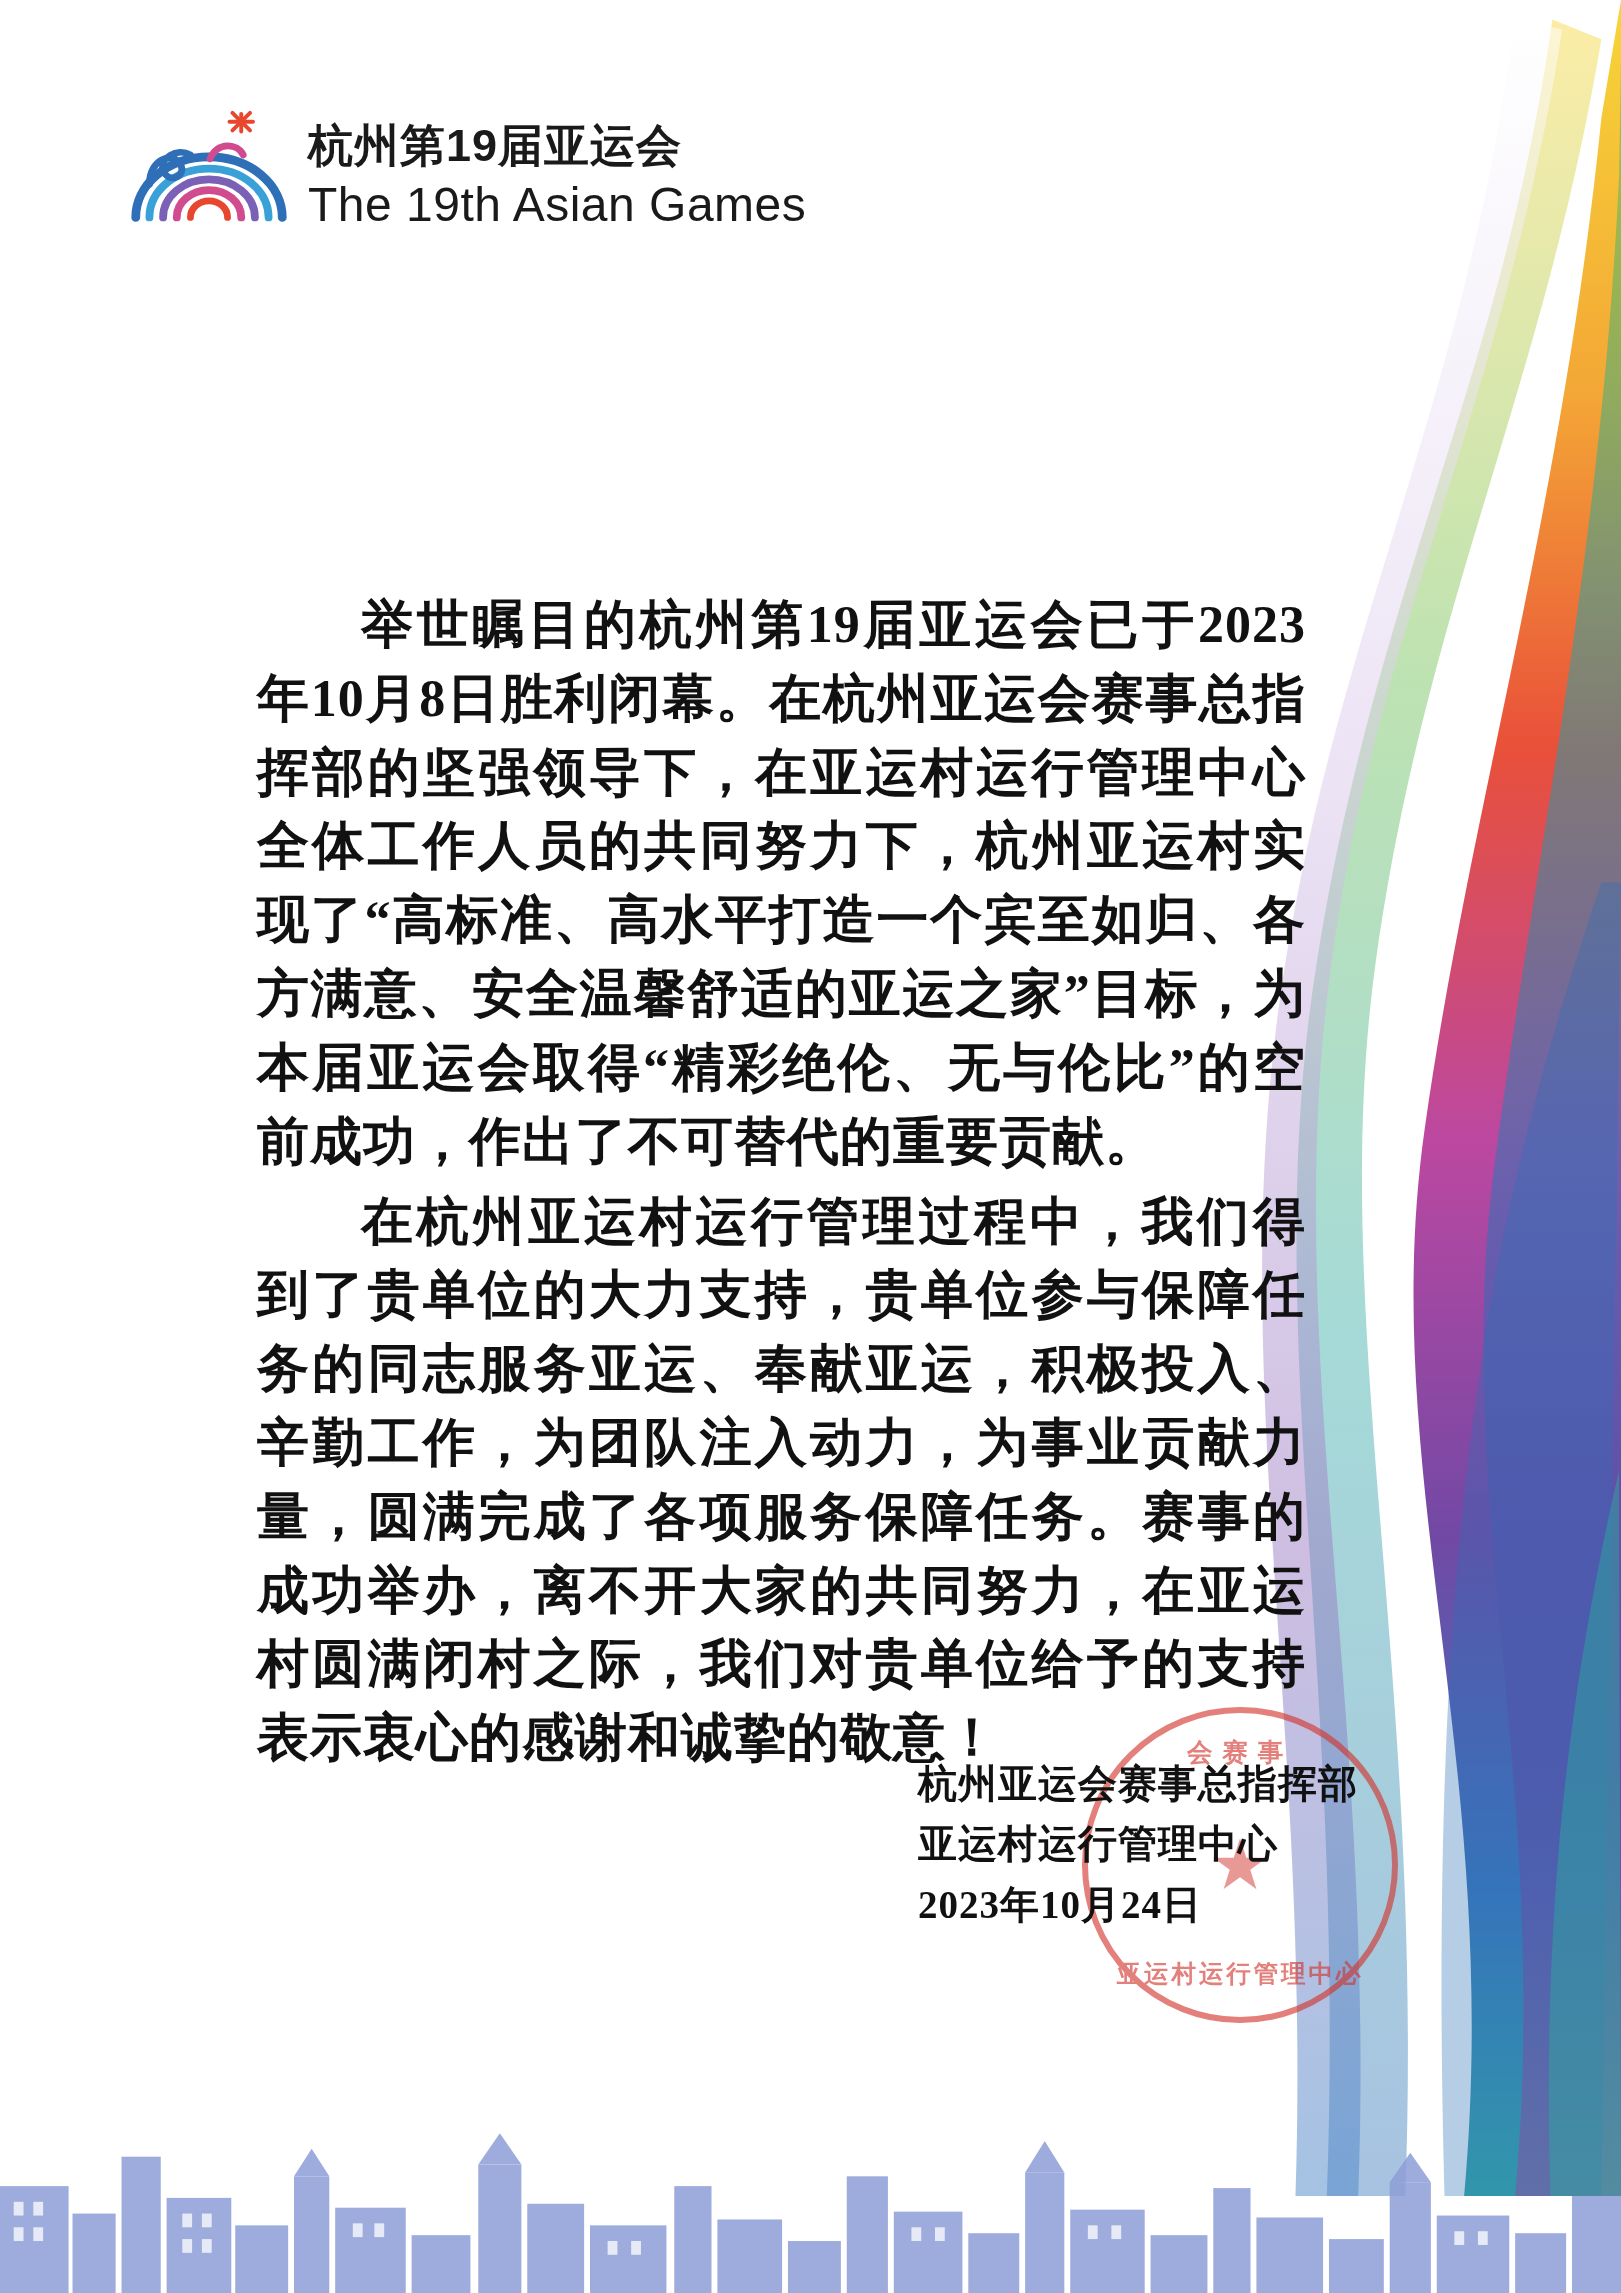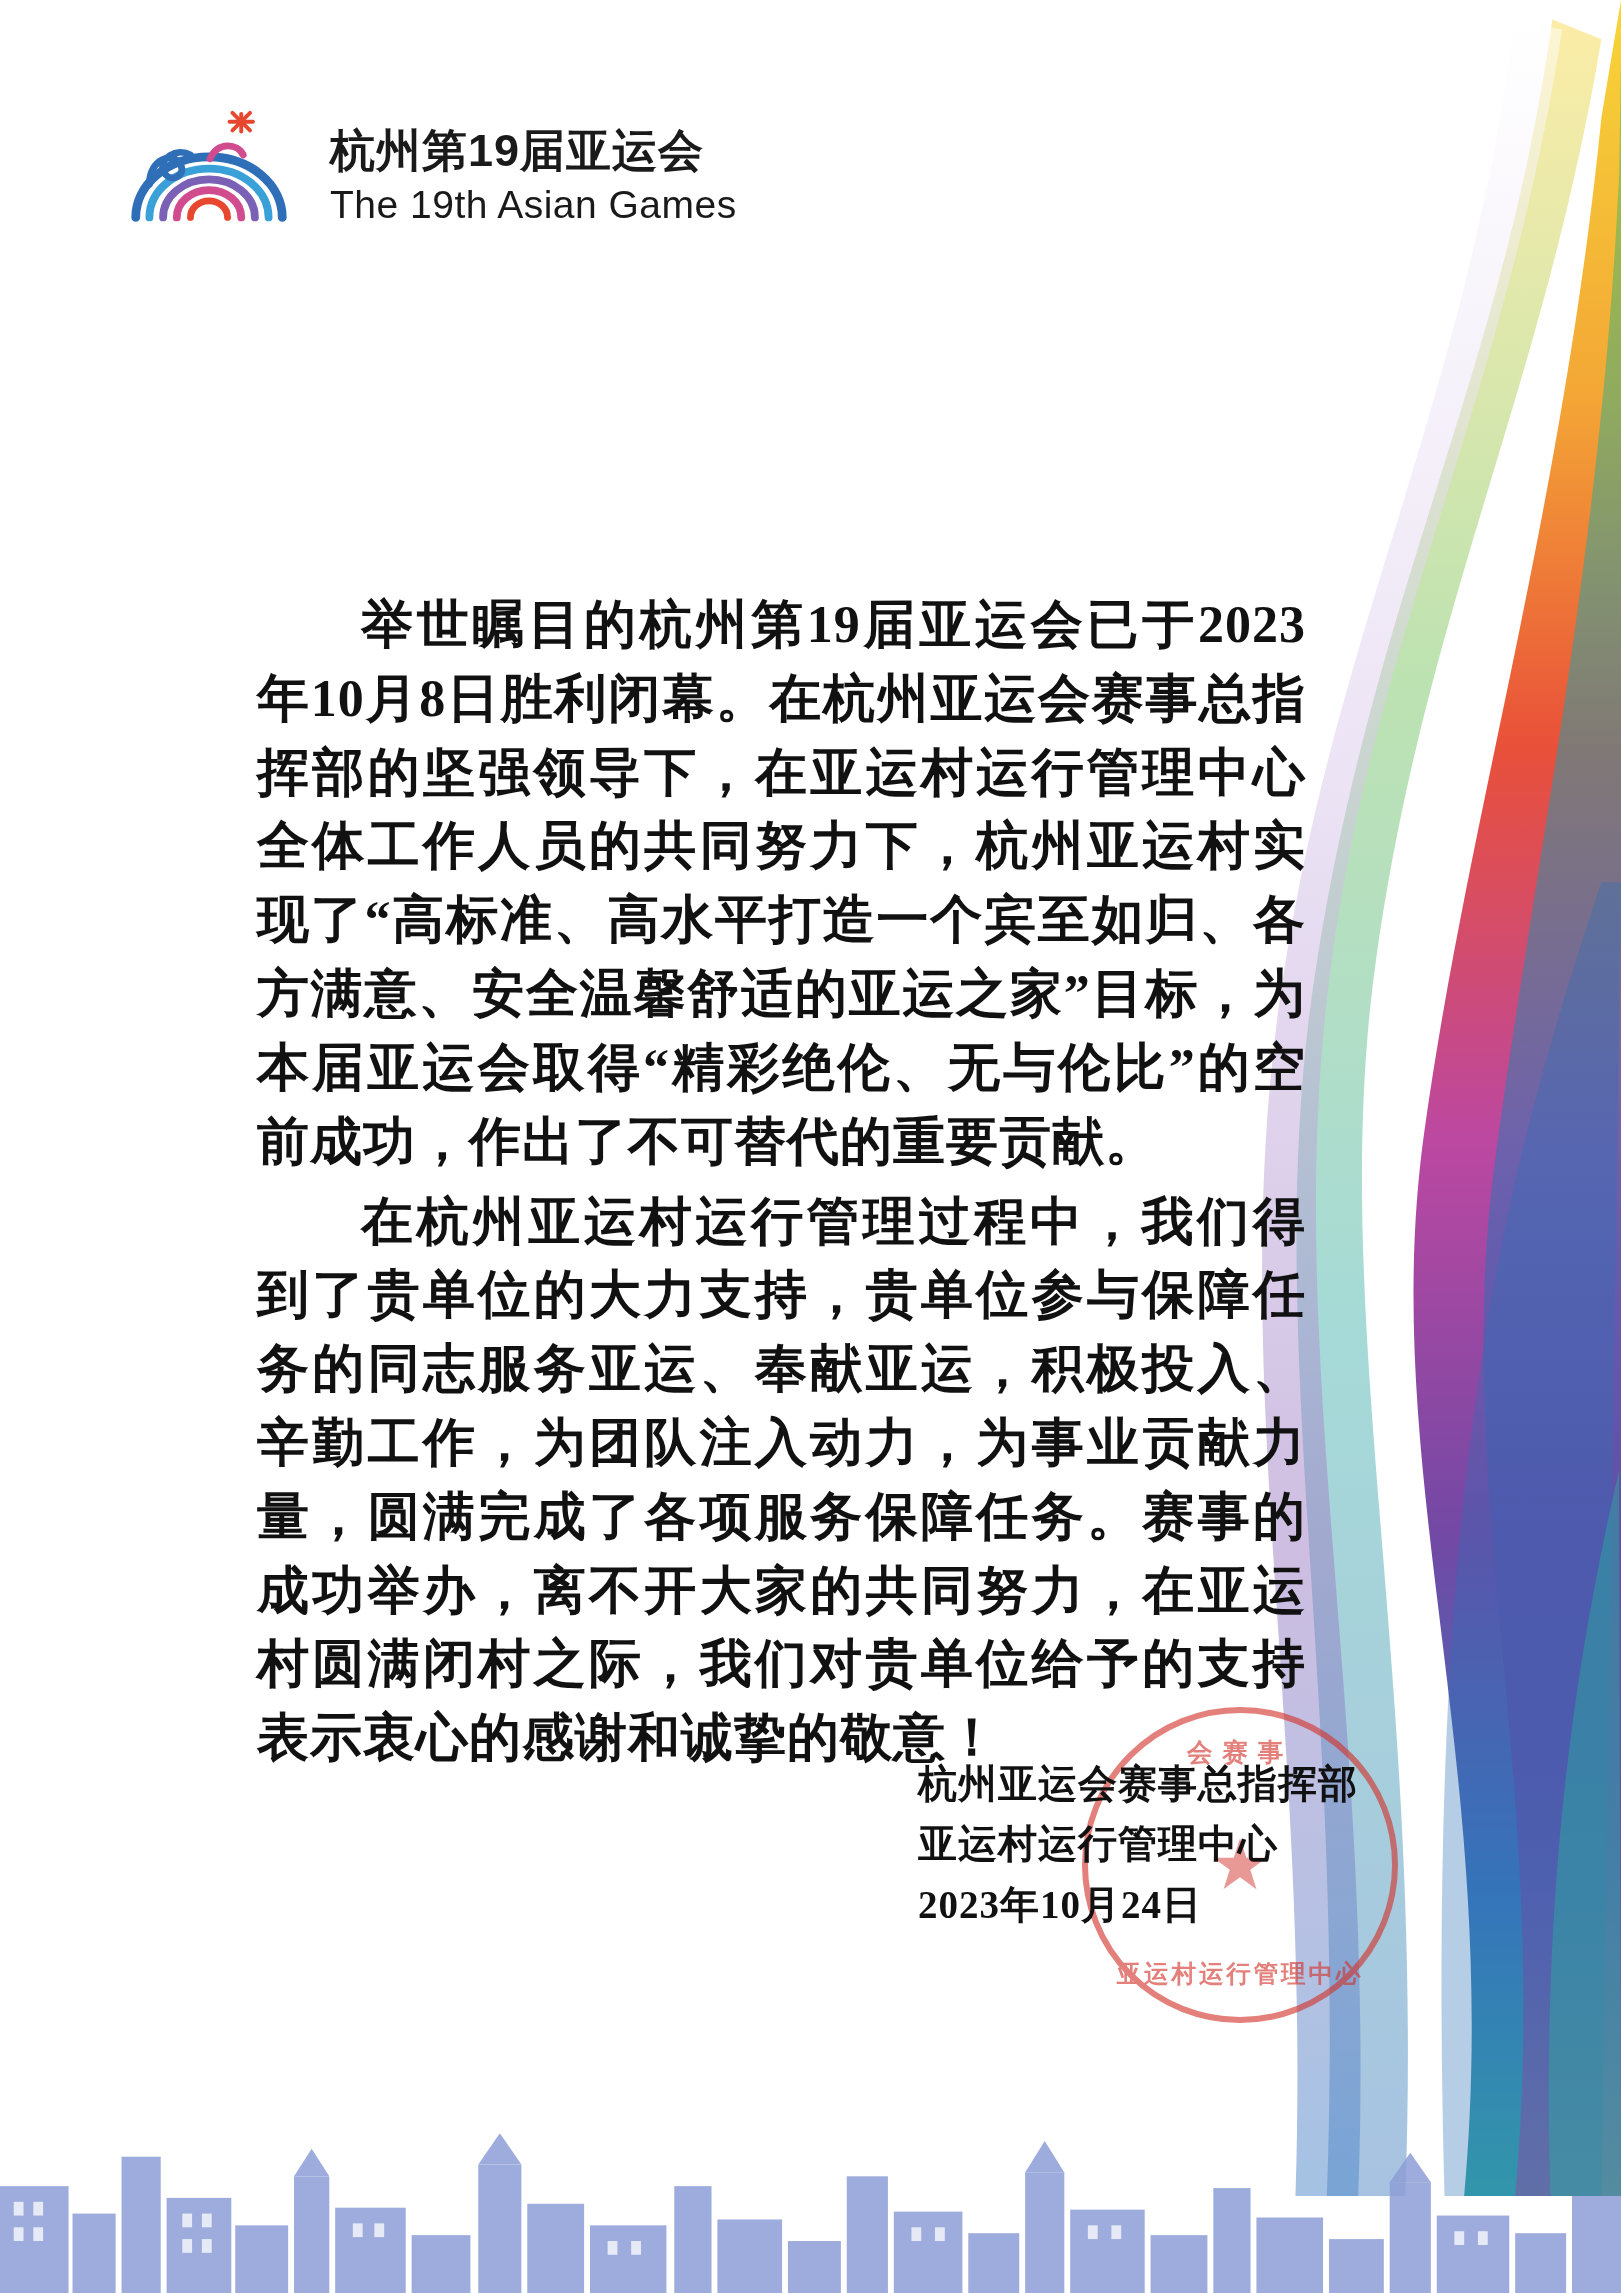--- a/index.html
+++ b/index.html
@@ -39,21 +39,21 @@
     pointer-events: none;
   }
 
   
   .logo-block {
     position: absolute;
     left: 116px;
     top: 108px;
     display: flex;
     align-items: center;
-    gap: 28px;
+    gap: 6px;
   }
   .logo-mark {
     width: 186px;
     height: 127px;
     position: relative;
   }
   .logo-text {
     display: flex;
     flex-direction: column;
     justify-content: center;
@@ -62,21 +62,21 @@
   }
   .logo-cn {
     font-family: "Liberation Sans", sans-serif;
     font-size: 45px;
     font-weight: 700;
     color: #1a1a1a;
     letter-spacing: 1px;
   }
   .logo-en {
     font-family: "Liberation Sans", sans-serif;
-    font-size: 39px;
+    font-size: 48px;
     font-weight: 400;
     color: #1a1a1a;
     letter-spacing: 0.5px;
     margin-top: 5.9px;
   }
 
   
   .doc-title {
     position: absolute;
     left: 0;

